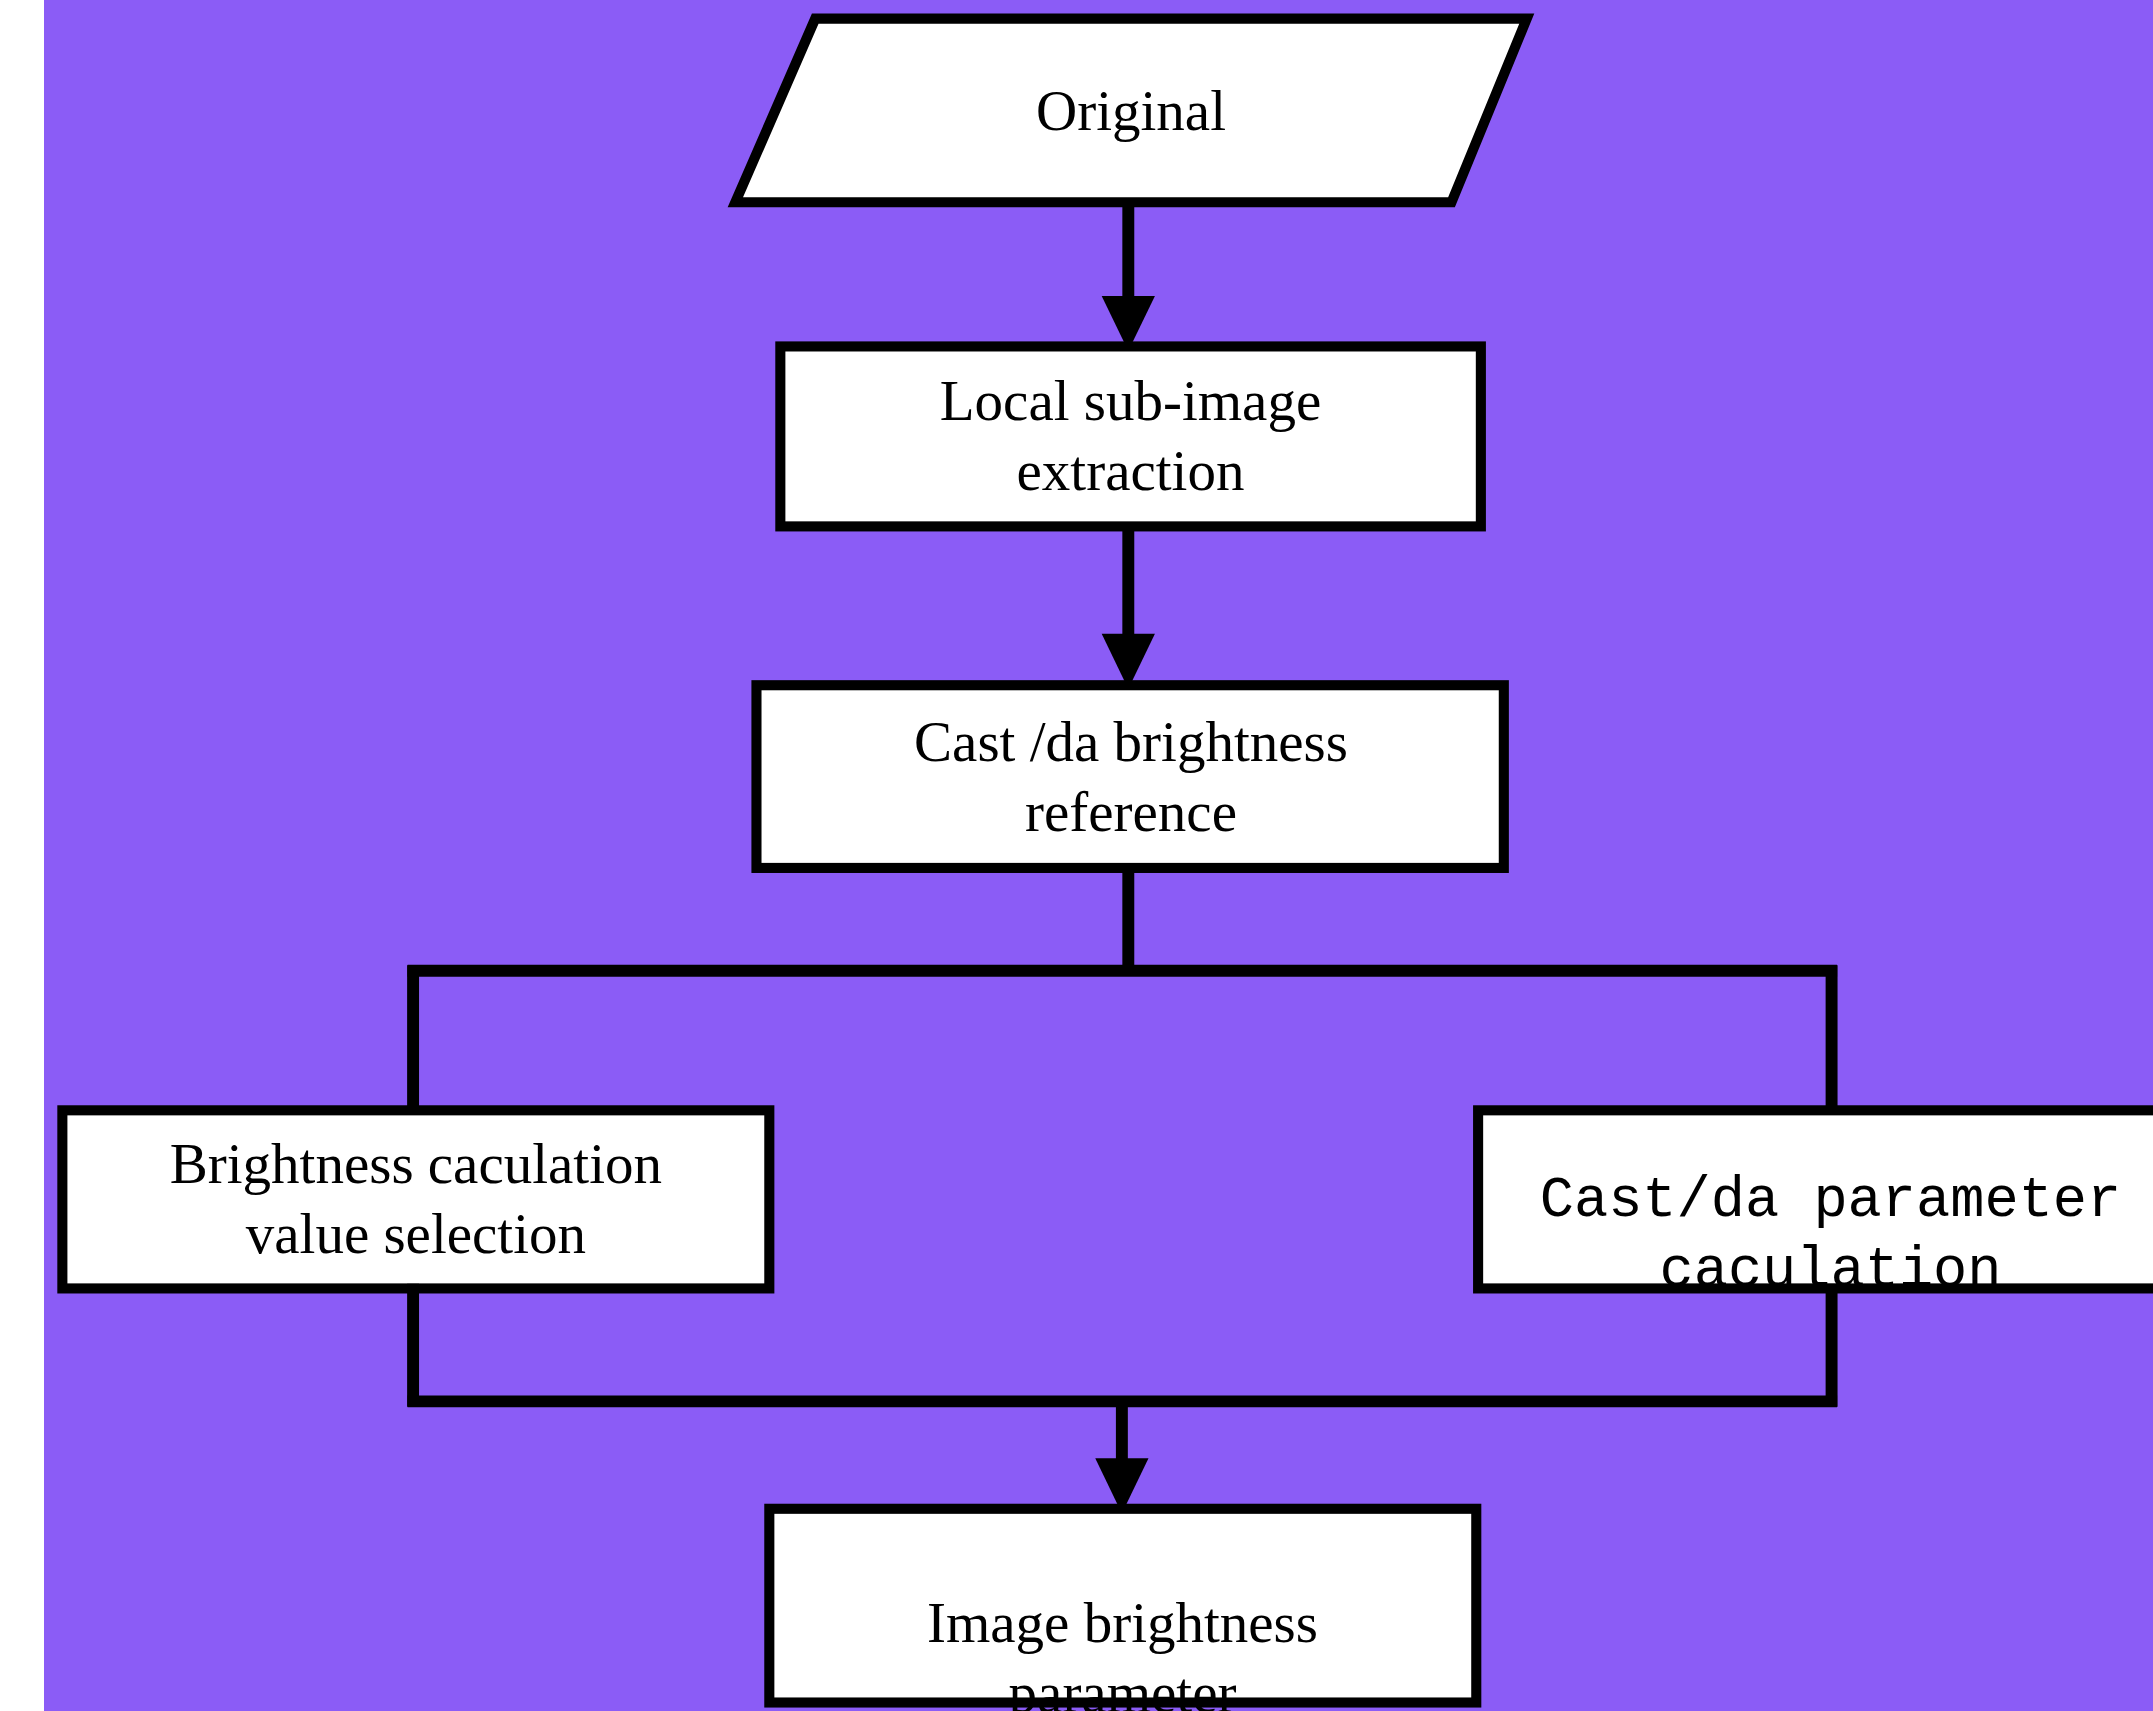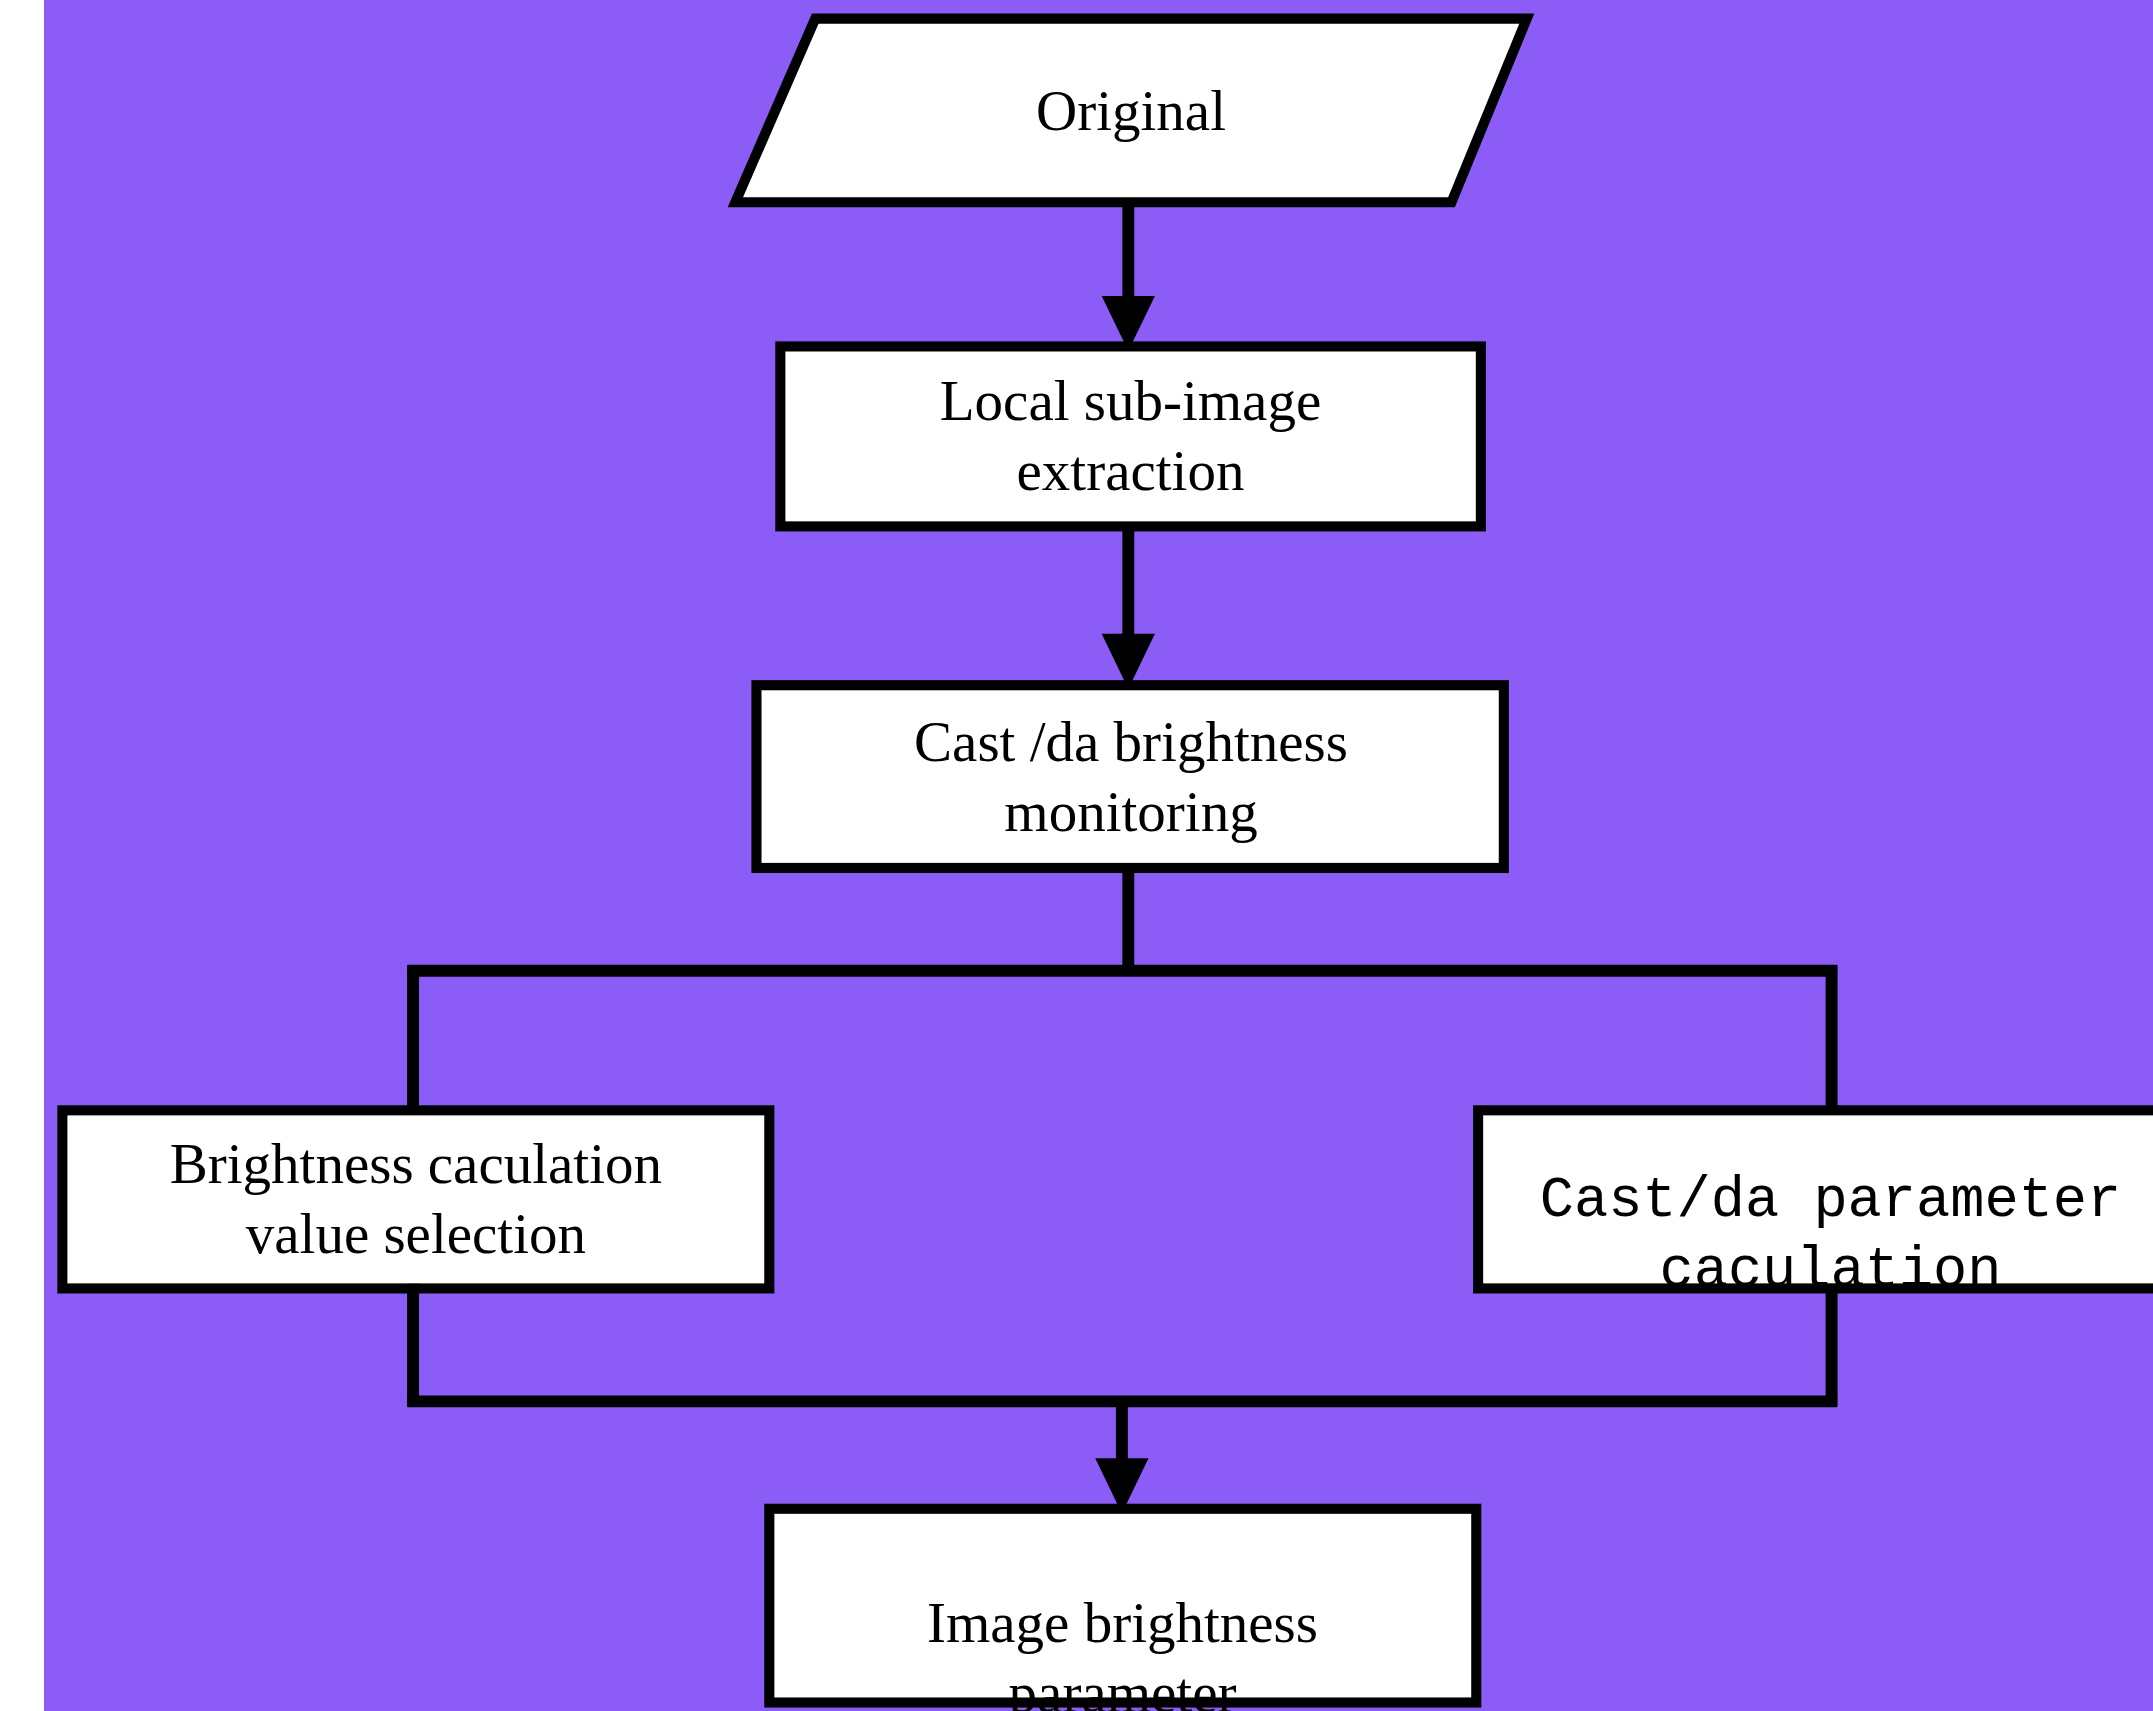--- a/index.html
+++ b/index.html
@@ -109,21 +109,21 @@
     <span class="ln">Original</span>
   </div>
 
   <div class="node-label" style="left:736px; top:346px; width:701px; height:180px;">
     <span class="ln">Local sub-image</span>
     <span class="ln">extraction</span>
   </div>
 
   <div class="node-label" style="left:713px; top:685px; width:748px; height:183px;">
     <span class="ln">Cast /da brightness</span>
-    <span class="ln">monitoring</span>
+    <span class="ln">reference</span>
   </div>
 
   <div class="node-label" style="left:18.4px; top:1110px; width:707px; height:178px;">
     <span class="ln">Brightness caculation</span>
     <span class="ln">value selection</span>
   </div>
 
   <div class="node-label" style="left:1434px; top:1148px; width:705px; height:178px;font-family:Liberation Mono, monospace;">
     <span class="ln">Cast/da parameter</span>
     <span class="ln">caculation</span>

